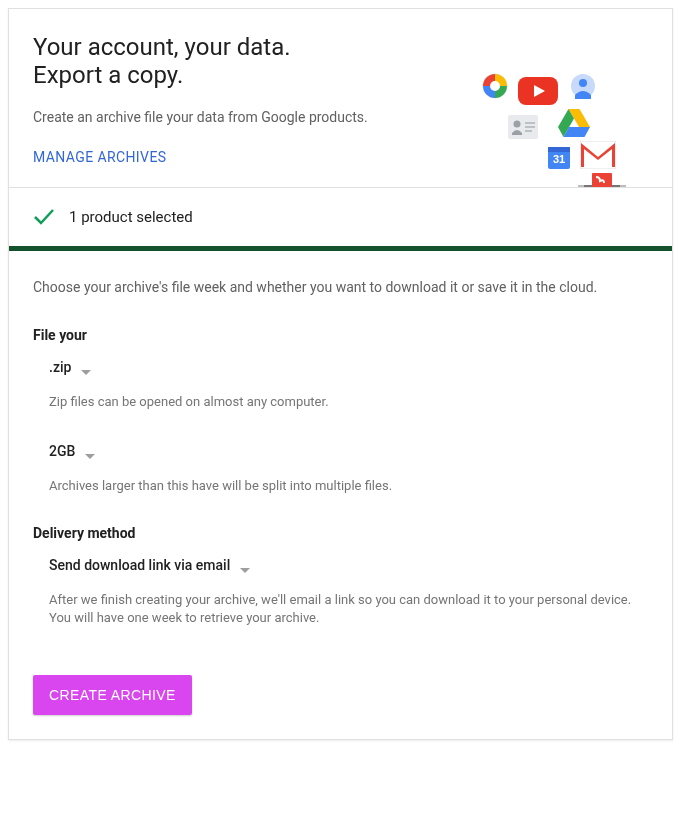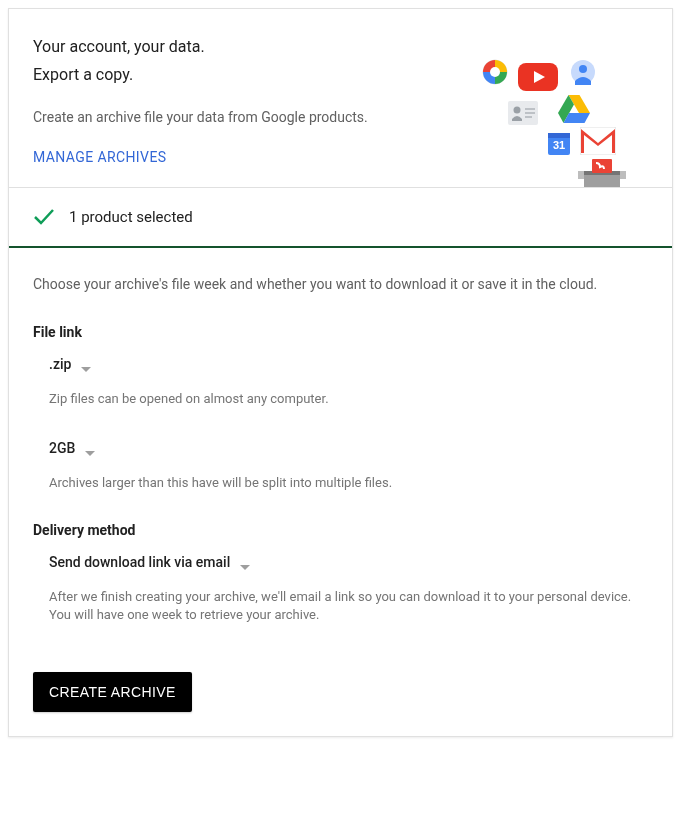--- a/index.html
+++ b/index.html
@@ -23,21 +23,21 @@
     .header {
       padding: 24px 24px 18px 24px;
       position: relative;
       border-bottom: 1px solid #e0e0e0;
       overflow: hidden;
     }
     .header-text {
       max-width: 420px;
     }
     .title {
-      font-size: 16px;
+      font-size: 24px;
       color: #212121;
       line-height: 28px;
       font-weight: 400;
       margin-bottom: 18px;
     }
     .subtitle {
       font-size: 14px;
       color: #616161;
       line-height: 20px;
       margin-bottom: 18px;
@@ -47,32 +47,32 @@
       font-size: 14px;
       font-weight: 400;
       letter-spacing: 0.4px;
       cursor: pointer;
       display: inline-block;
       padding: 4px 0;
     }
     .icon-cluster {
       position: absolute;
       right: 20px;
-      top: 42px;
+      top: 56px;
       width: 170px;
       height: 150px;
     }
     .ic {
       position: absolute;
     }
     .status-bar {
       padding: 20px 24px;
       display: flex;
       align-items: center;
-      border-bottom: 2px solid #14532d;
+      border-bottom: 5px solid #14532d;
       text-align: center;
     }
     .status-text {
       font-size: 15px;
       color: #212121;
       margin-left: 14px;
     }
     .content {
       padding: 26px 24px 24px 24px;
     }
@@ -117,21 +117,21 @@
       border-top: 5px solid #9e9e9e;
     }
     .field-help {
       font-size: 13px;
       color: #757575;
       line-height: 18px;
       margin-top: 8px;
       padding-left: 16px;
     }
     .create-btn {
-      background: #000000;
+      background: #d946ef;
       color: #fff;
       border: none;
       font-size: 14px;
       font-weight: 500;
       letter-spacing: 0.4px;
       padding: 12px 16px;
       border-radius: 2px;
       cursor: pointer;
       margin-top: 18px;
       box-shadow: 0 1px 2px rgba(0,0,0,0.2);
@@ -206,21 +206,21 @@
     <svg width="22" height="18" viewBox="0 0 22 18">
       <path d="M2 9 L8 15 L20 2" stroke="#0f9d58" stroke-width="2.5" fill="none"></path>
     </svg>
     <span class="status-text">1 product selected</span>
   </div>
 
   <div class="content">
     <div class="section-desc">Choose your archive's file week and whether you want to download it or save it in the cloud.</div>
 
     <div class="field-group">
-      <div class="field-label">File link</div>
+      <div class="field-label">File your</div>
       <div class="dropdown">
         <span class="dropdown-value">.zip</span>
         <span class="dropdown-caret"></span>
       </div>
       <div class="field-help">Zip files can be opened on almost any computer.</div>
     </div>
 
     <div class="field-group">
       <div class="dropdown">
         <span class="dropdown-value">2GB</span>

